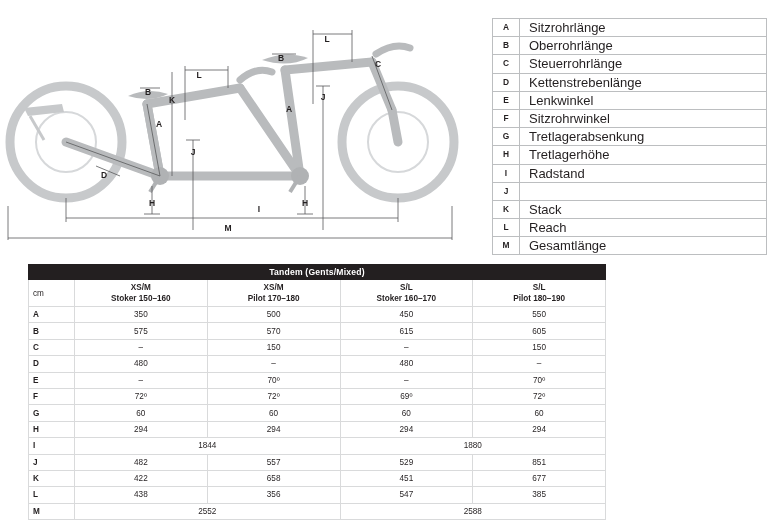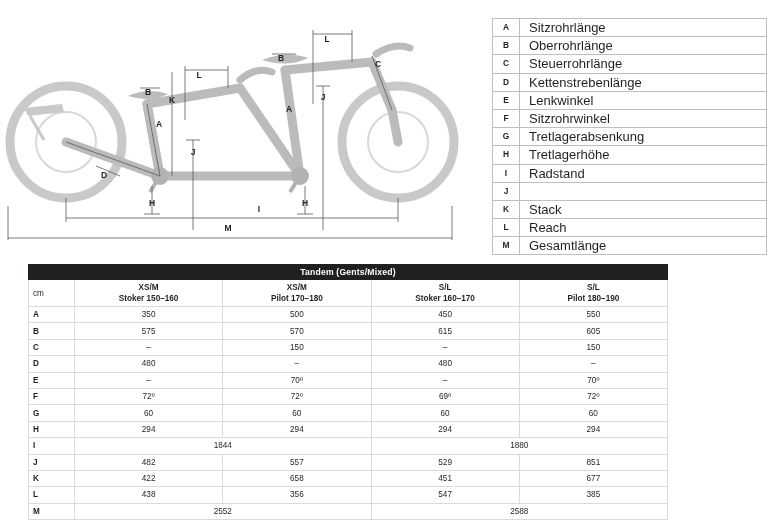--- a/index.html
+++ b/index.html
@@ -64,21 +64,21 @@
     color: #231f20;
     white-space: nowrap;
     overflow: hidden;
   }
 
   
   #geo-table {
     position: absolute;
     left: 28px;
     top: 264px;
-    width: 640px;
+    width: 578px;
     border-collapse: collapse;
     table-layout: fixed;
   }
   #geo-table td, #geo-table th {
     border: 1px solid #d9dadb;
     font-size: 8.2px;
     font-weight: normal;
     color: #231f20;
     padding: 0;
     height: 15.4px;

